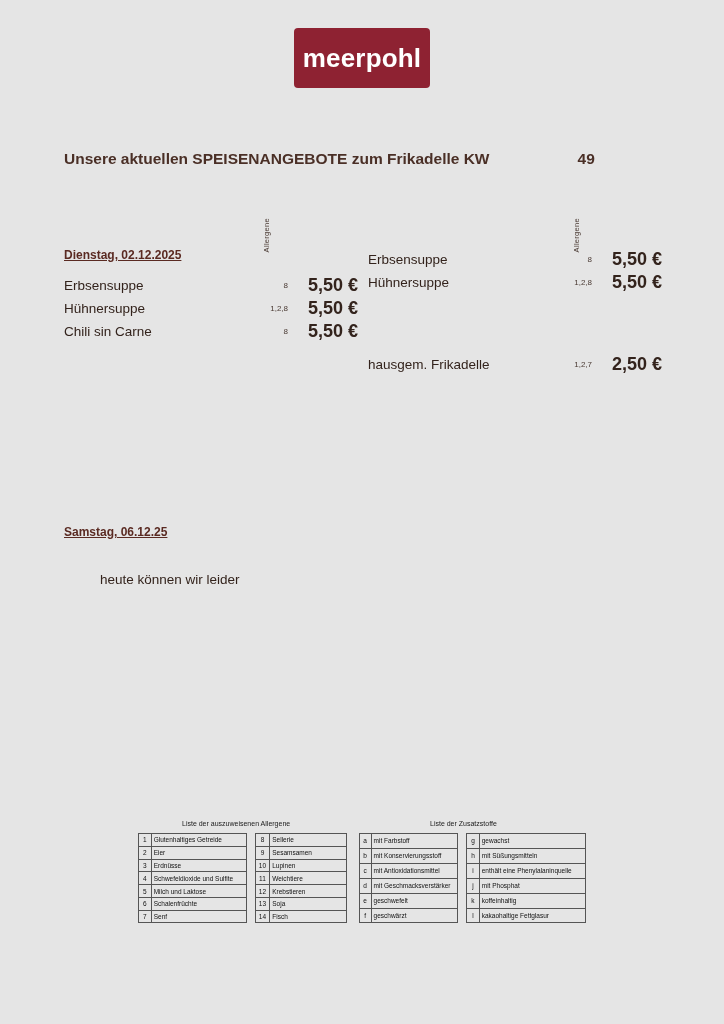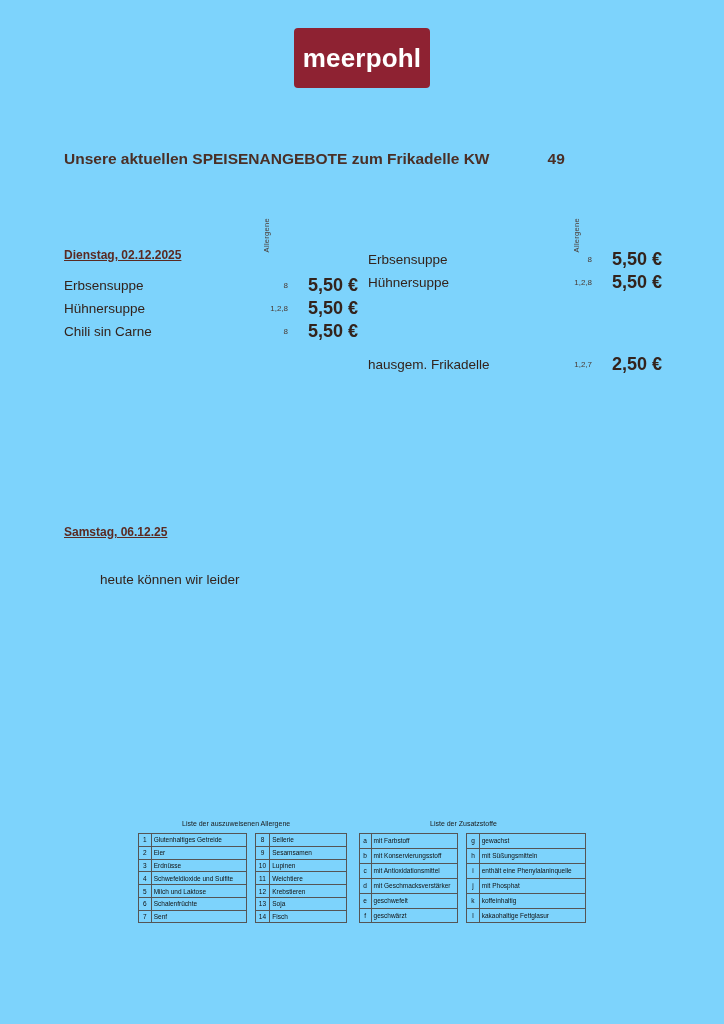--- a/index.html
+++ b/index.html
@@ -11,21 +11,21 @@
     width: 724px;
     height: 1024px;
     position: relative;
     font-family: "Liberation Sans", sans-serif;
     color: #3d2b23;
     overflow: hidden;
   }
   .page {
     position: absolute;
     inset: 0;
-    background: #7dd3fc;
+    background: #e5e5e5;
     text-decoration: underline;
   }
 
   
   .logo-box {
     position: absolute;
     left: 294px;
     top: 28px;
     width: 136px;
     height: 60px;
@@ -48,21 +48,21 @@
     position: absolute;
     left: 64px;
     top: 150px;
     font-size: 15.5px;
     font-weight: bold;
     color: #4a2f26;
     white-space: nowrap;
   }
   .headline .kw-number {
     display: inline-block;
-    margin-left: 58px;
+    margin-left: 88px;
   }
 
   
   .col {
     position: absolute;
     top: 248px;
     width: 300px;
   }
   .col-left  { left: 64px; }
   .col-right { left: 368px; }

